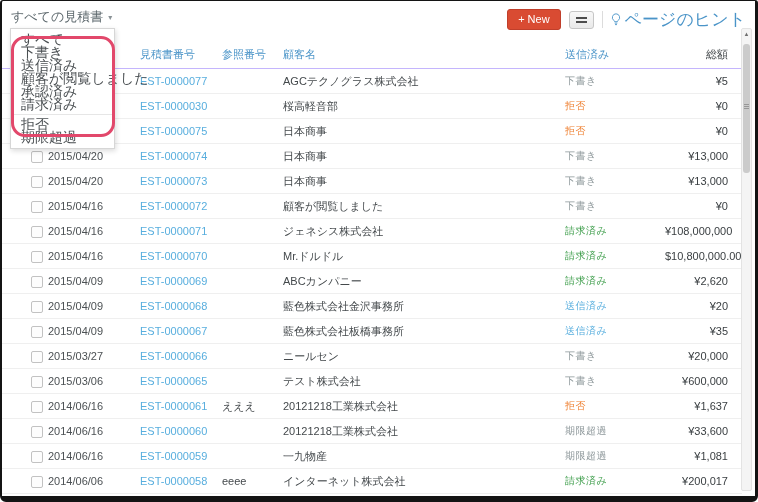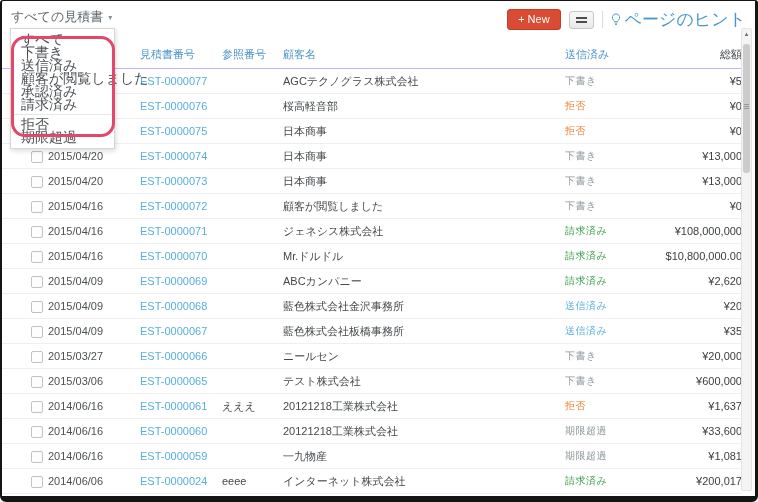--- a/index.html
+++ b/index.html
@@ -26,21 +26,21 @@
   table{position:absolute;left:0;top:42px;width:740px;border-collapse:collapse;table-layout:fixed;}
   th{color:var(--header-blue);font-weight:normal;font-size:11px;text-align:left;
      padding:4px 0 6px;border-bottom:1px solid #c4b5fd;}
   td{font-size:11px;color:#44494c;height:24px;padding:0;border-bottom:1px solid #efefef;
      white-space:nowrap;overflow:hidden;}
   .c-check .cb{display:inline-block;width:10px;height:10px;border:1px solid #c2c2c2;border-radius:2px;
      background:#fdfdfd;margin-left:29px;vertical-align:middle;cursor:pointer;}
   .c-date{color:#4c5154;margin-left:44px;}
   .link{color:var(--link-blue);text-decoration:none;cursor:pointer;}
   .c-status span{font-size:10px;letter-spacing:0.5px;}
-  .c-total{text-align:right;color:#393e41;}
+  .c-total{text-align:right;padding-right:14px;color:#393e41;}
   
   .dropdown{position:absolute;left:8px;top:27px;width:105px;box-sizing:border-box;background:#fff;
     border:1px solid #d6d6d6;box-shadow:1px 2px 5px rgba(0,0,0,.14);padding:4px 0;z-index:5;}
   .dd-item{font-size:14px;color:#4a4f52;padding:0 10px;height:13px;line-height:13px;
     white-space:nowrap;cursor:pointer;}
   .dd-divider{border-top:1px solid #e6e6e6;margin:3px 0;}
   
   .annotation{position:absolute;left:9px;top:35px;width:104px;height:101px;box-sizing:border-box;
     border:3px solid var(--annotation);border-radius:14px;z-index:6;pointer-events:none;}
   
@@ -107,21 +107,21 @@
       <td class="c-date"></td>
       <td><a class="link">EST-0000077</a></td>
       <td></td>
       <td>AGCテクノグラス株式会社</td>
       <td class="c-status"><span style="color: rgb(142, 152, 155);">下書き</span></td>
       <td class="c-total">¥5</td>
     </tr>
         <tr>
       <td class="c-check"><span class="cb"></span></td>
       <td class="c-date"></td>
-      <td><a class="link">EST-0000076</a></td>
+      <td><a class="link">EST-0000030</a></td>
       <td></td>
       <td>桜高軽音部</td>
       <td class="c-status"><span style="color: rgb(239, 130, 52);">拒否</span></td>
       <td class="c-total">¥0</td>
     </tr>
         <tr>
       <td class="c-check"><span class="cb"></span></td>
       <td class="c-date"></td>
       <td><a class="link">EST-0000075</a></td>
       <td></td>
@@ -242,21 +242,21 @@
       <td class="c-date">2014/06/16</td>
       <td><a class="link">EST-0000059</a></td>
       <td></td>
       <td>一九物産</td>
       <td class="c-status"><span style="color: rgb(142, 152, 155);">期限超過</span></td>
       <td class="c-total">¥1,081</td>
     </tr>
         <tr>
       <td class="c-check"><span class="cb"></span></td>
       <td class="c-date">2014/06/06</td>
-      <td><a class="link">EST-0000024</a></td>
+      <td><a class="link">EST-0000058</a></td>
       <td>eeee</td>
       <td>インターネット株式会社</td>
       <td class="c-status"><span style="color: rgb(63, 158, 76);">請求済み</span></td>
       <td class="c-total">¥200,017</td>
     </tr>
       </tbody>
   </table>
 
   <div class="dropdown">
     <div>

